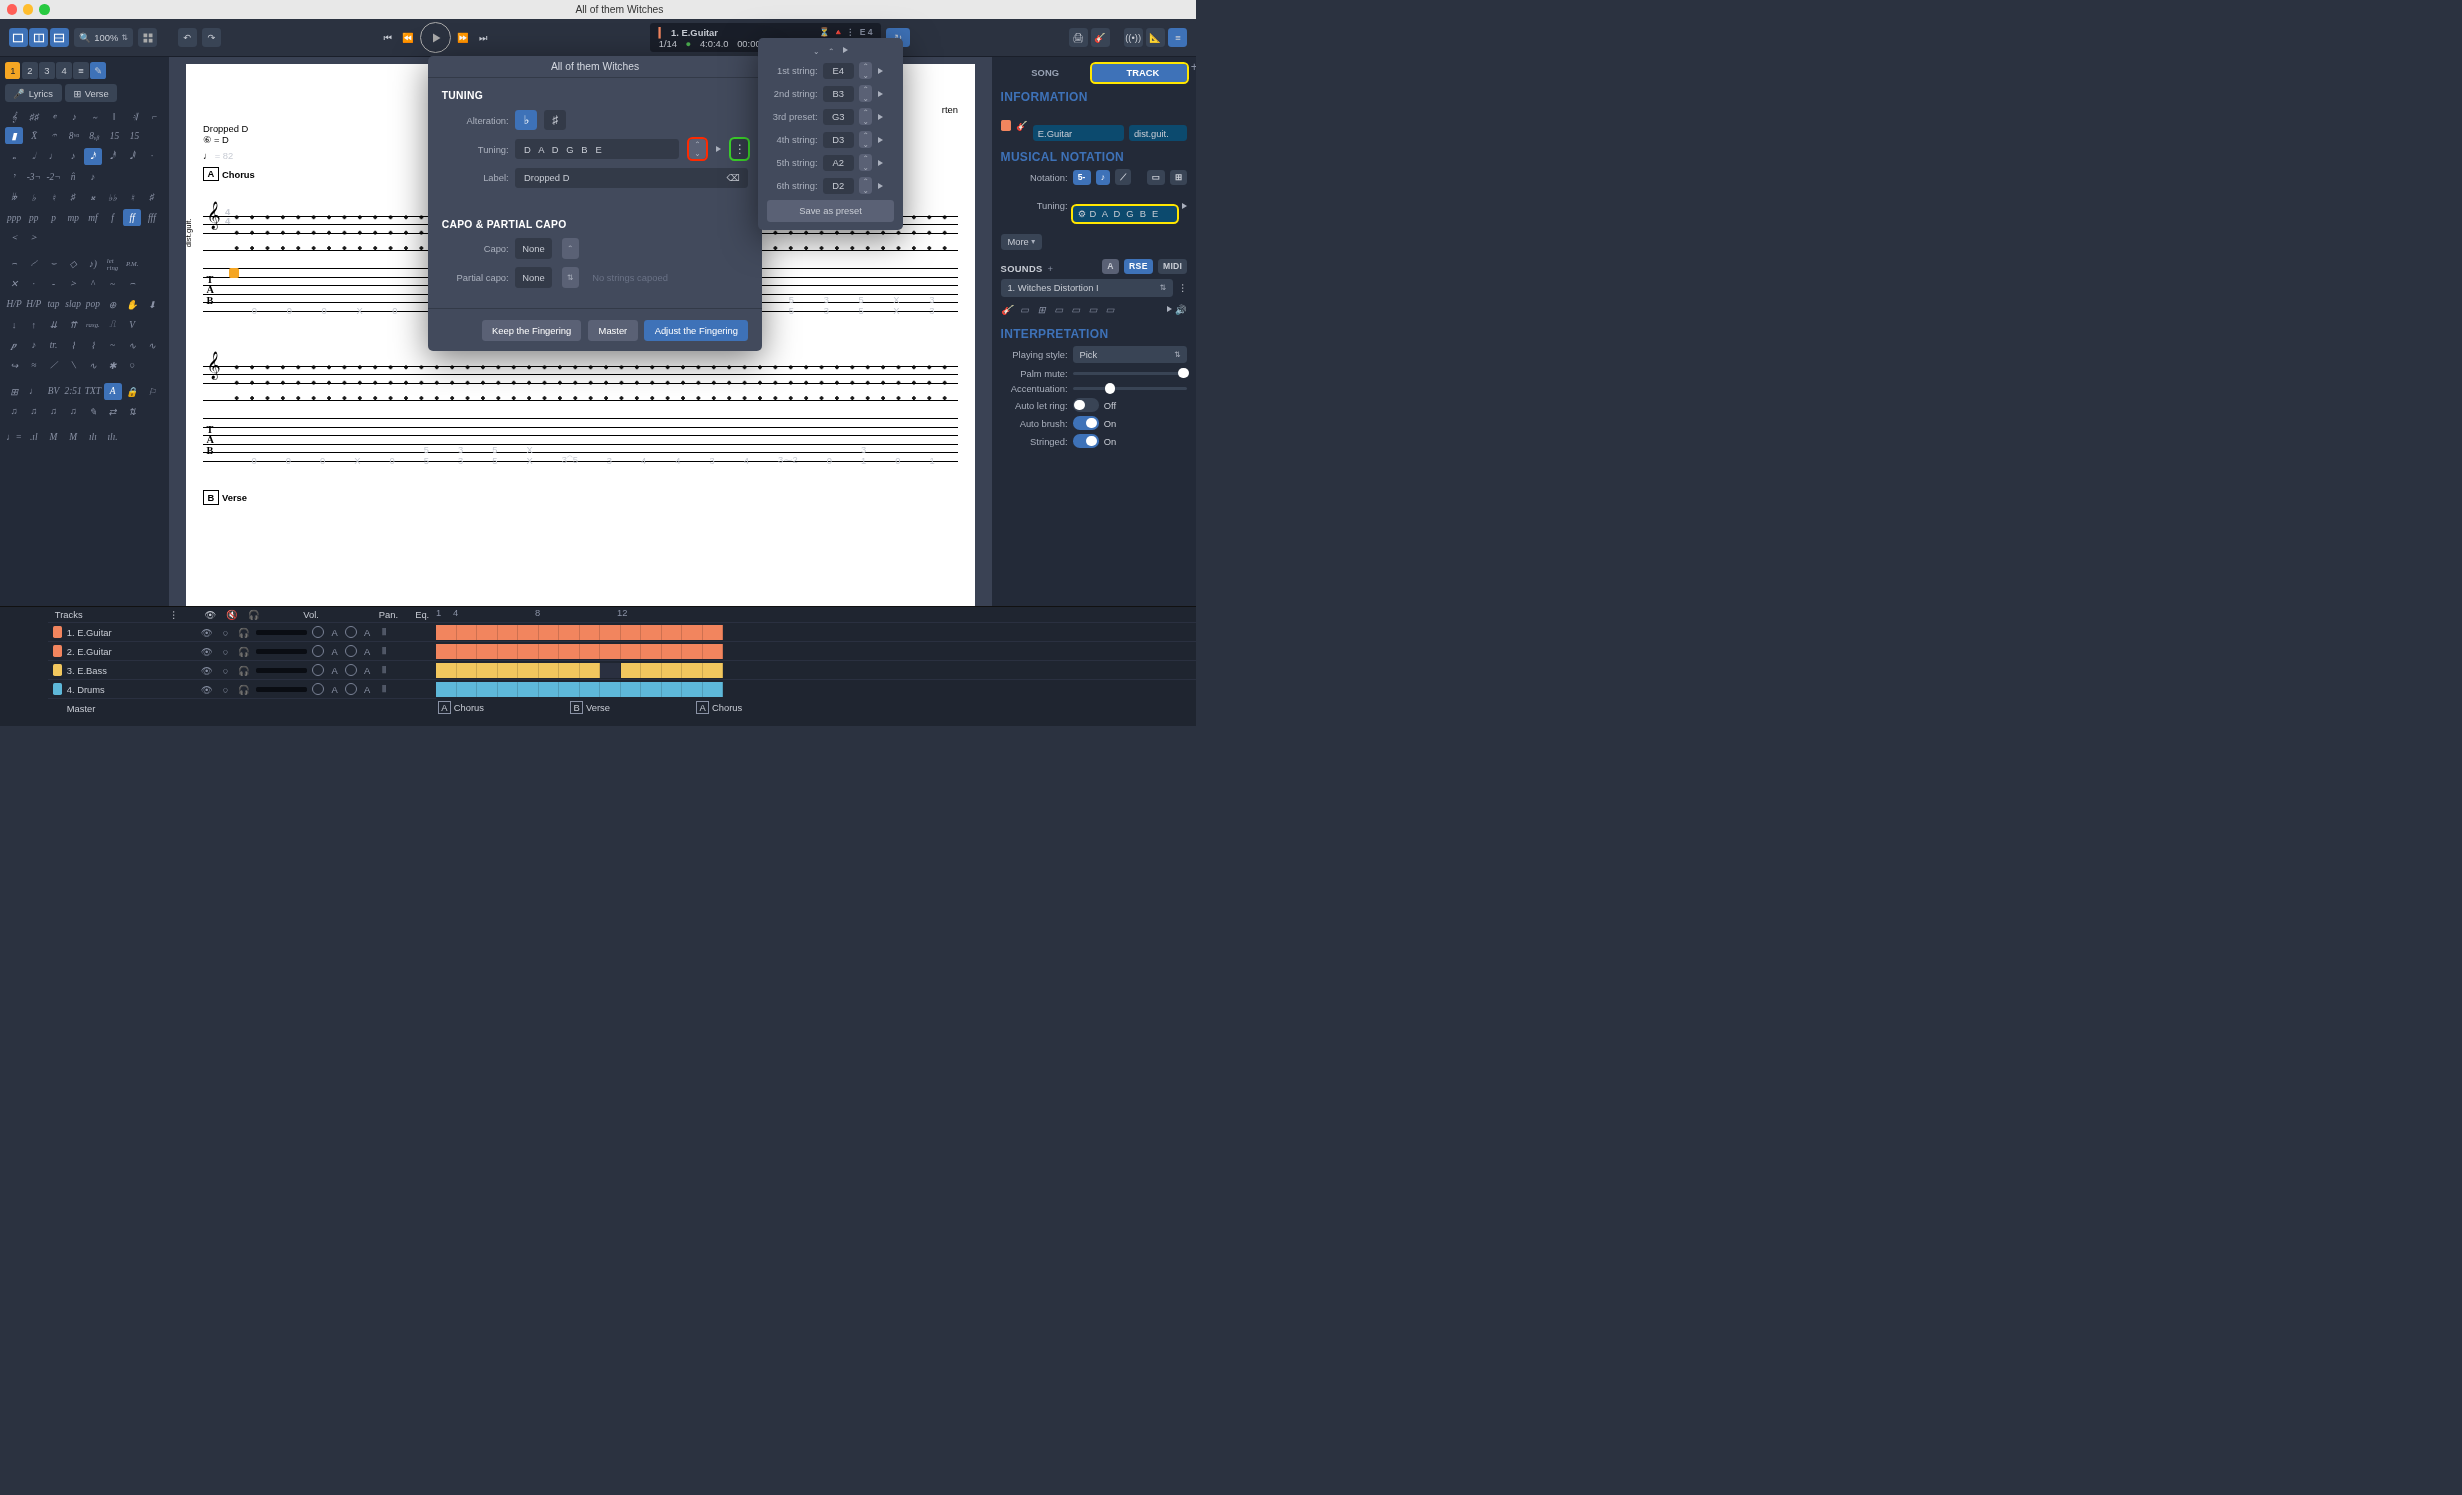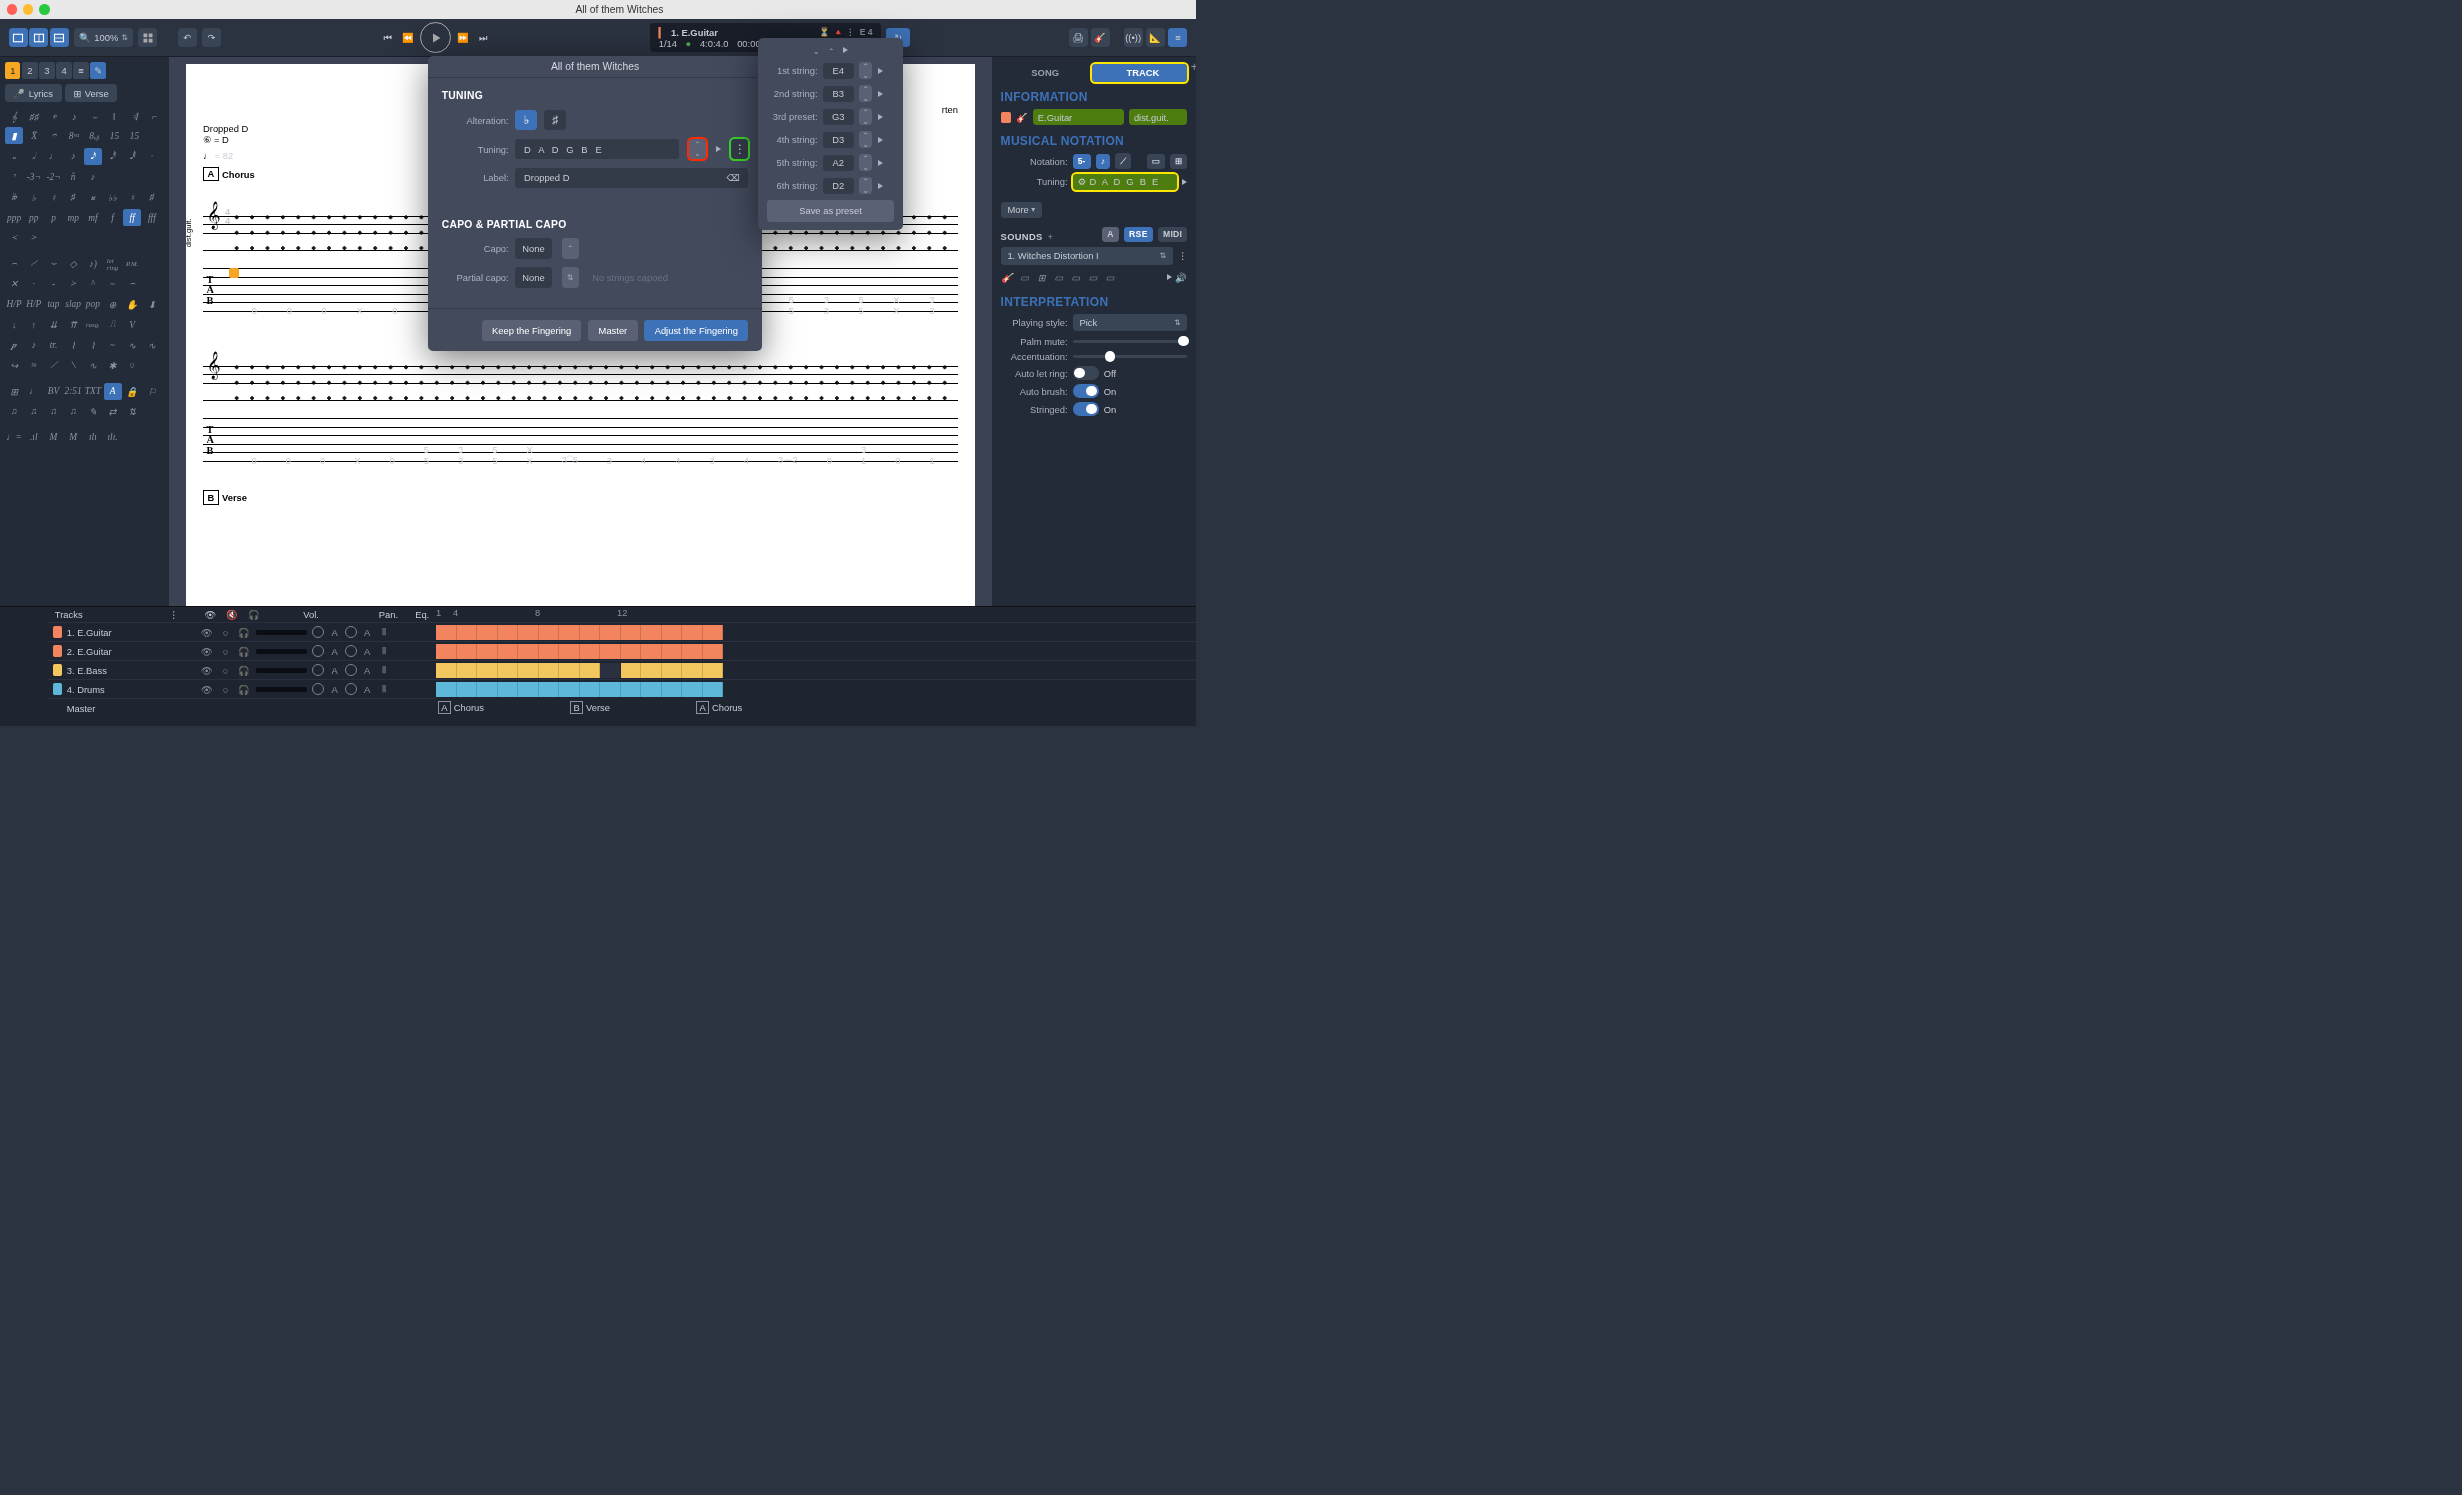--- a/index.html
+++ b/index.html
@@ -48,21 +48,21 @@
 .tab-lines{position:absolute;inset:0;background:repeating-linear-gradient(to bottom,#000 0,#000 0.9px,transparent 0.9px,transparent 8.6px);background-size:100% 51px;}
 .tab-letters{position:absolute;left:3.4px;top:6.8px;font-family:serif;font-weight:bold;font-size:10.3px;line-height:10.3px;color:#000;}
 .right-panel{width:204px;background:#232a38;padding:6.8px 8.6px;overflow-y:auto;position:relative;}
 .rp-tabs{display:flex;gap:2px;margin-bottom:8.6px;}
 .rp-tab{flex:1;text-align:center;padding:3.4px;border-radius:3.4px;cursor:pointer;font-weight:600;color:#98a2b4;}
 .rp-tab.active{background:#3e72b8;color:#fff;}
 .hl-yellow{outline:2.6px solid #ffe600;outline-offset:-0.9px;padding-left:10px;}
 .rp-section-title{color:#3e72b8;font-size:12px;font-weight:700;margin:8.6px 0 5.1px;letter-spacing:0.3px;}
 .rp-row{display:flex;align-items:center;gap:5.1px;margin-bottom:4.3px;}
 .rp-label{width:67px;text-align:right;font-size:9.4px;color:#aab0bd;}
-.rp-field{flex:1;background:#4d7c0f;border-radius:3.4px;padding:2.6px 5.1px;display:flex;align-items:center;gap:3.4px;}
+.rp-field{flex:1;background:#0c4a6e;border-radius:3.4px;padding:2.6px 5.1px;display:flex;align-items:center;gap:3.4px;margin-top:16px;}
 .rp-badge{background:#394455;border-radius:3.4px;padding:2.6px 5.1px;font-size:8.6px;font-weight:600;}
 .rp-badge.active{background:#3e72b8;color:#fff;}
 .rp-select{background:#394455;border-radius:3.4px;padding:3.4px 6.8px;flex:1;display:flex;justify-content:space-between;align-items:center;}
 .toggle{width:26px;height:13.7px;background:#394455;border-radius:6.8px;position:relative;cursor:pointer;}
 .toggle.on{background:#3e72b8;}
 .toggle::after{content:'';position:absolute;width:10.3px;height:10.3px;background:#fff;border-radius:50%;top:1.7px;left:1.7px;}
 .toggle.on::after{left:13.7px;}
 .slider{flex:1;height:3.4px;background:#394455;border-radius:1.7px;position:relative;}
 .slider-thumb{position:absolute;width:10.3px;height:10.3px;background:#fff;border-radius:50%;top:-3.4px;}
 .bottom{height:120px;background:#1f2530;display:flex;flex-direction:column;border-top:0.9px solid #111;}

